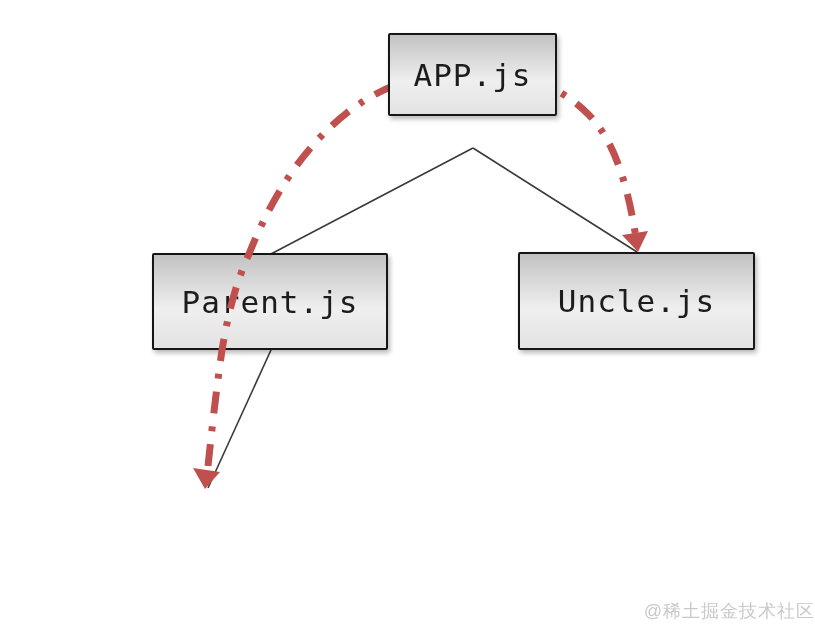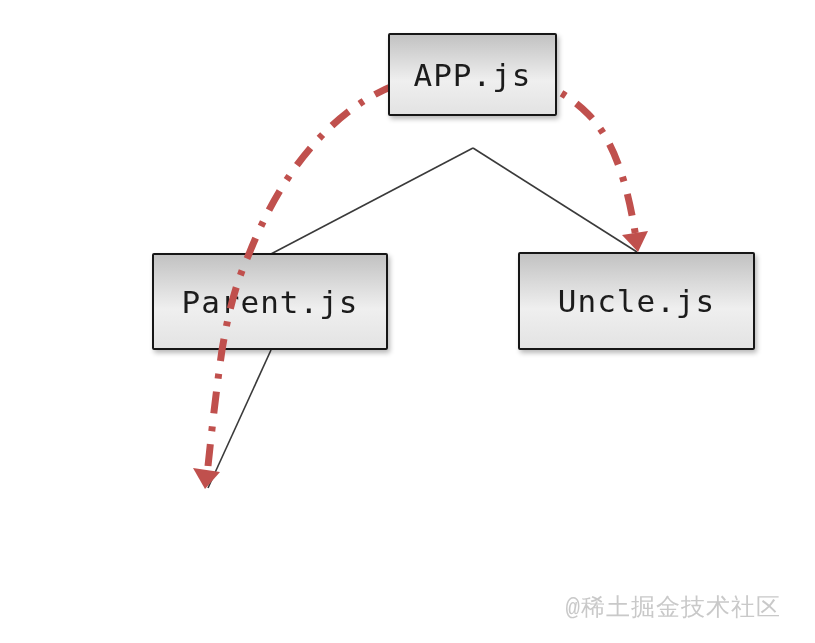--- a/index.html
+++ b/index.html
@@ -39,24 +39,24 @@
     letter-spacing: 1px;
     color: #1c1c1c;
     z-index: 2;
   }
   .node-app { left: 388px; top: 33px;  width: 169px; height: 83px; z-index: 4; }
   .node-parent { left: 152px; top: 253px; width: 236px; height: 97px; }
   .node-uncle  { left: 518px; top: 252px; width: 237px; height: 98px; }
   .node-son    { left: 100px; top: 488px; width: 213px; height: 112px; }
   .watermark {
     position: absolute;
-    right: 34px;
+    right: 0;
     bottom: 20px;
-    font-family: Liberation Mono, monospace;
-    font-size: 24px;
+    font-family: Liberation Sans, sans-serif;
+    font-size: 18px;
     letter-spacing: 1px;
     color: #c9c9c9;
     z-index: 5;
   }
 </style>
 </head>
 <body>
 
 <div class="canvas">
 

